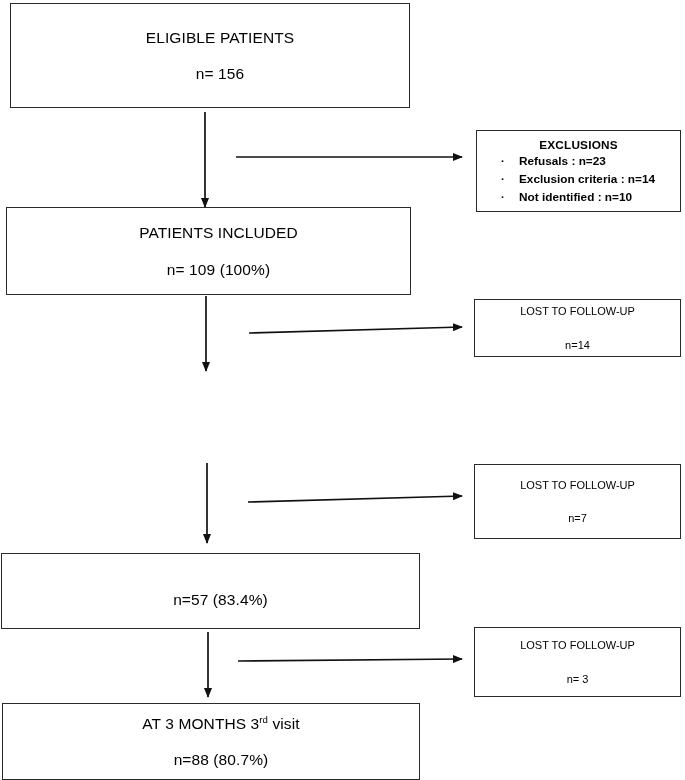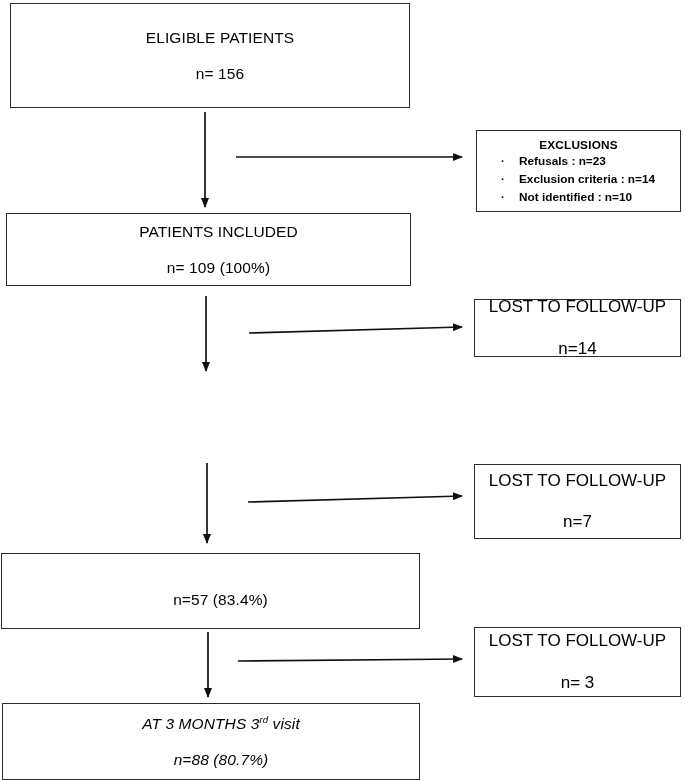--- a/index.html
+++ b/index.html
@@ -36,21 +36,21 @@
     padding-left: 20px;
   }
   .main-box .title {
     text-align: center;
   }
   .main-box .count {
     text-align: center;
     margin-top: 17px;
   }
   .side-box {
-    font-size: 17px;
+    font-size: 11px;
     line-height: 1.3;
   }
   .side-box .title {
     text-align: center;
   }
   .side-box .count {
     text-align: left;
     margin-top: 19px;
   }
   
@@ -136,31 +136,31 @@
     <g>
       <line x1="238" y1="661" x2="462" y2="659" stroke="#111111" stroke-width="1.7" marker-end="url(#ah)"></line>
     </g>
   </svg>
 
   <div class="box main-box" id="box-eligible" style="left:10px; top:3px; width:400px; height:105px;">
     <div class="title">ELIGIBLE PATIENTS</div>
     <div class="count">n= 156</div>
   </div>
 
-  <div class="box main-box" id="box-included" style="left:6px; top:213px; width:405px; height:73px;">
+  <div class="box main-box" id="box-included" style="left:6px; top:207px; width:405px; height:88px;">
     <div class="title">PATIENTS INCLUDED</div>
     <div class="count">n= 109 (100%)</div>
   </div>
 
 
   <div class="box main-box" id="box-month1" style="left:1px; top:553px; width:419px; height:76px;">
     <div class="count">n=57 (83.4%)</div>
   </div>
 
-  <div class="box main-box" id="box-month3" style="left:2px; top:703px; width:418px; height:77px;font-style:italic;">
+  <div class="box main-box" id="box-month3" style="left:2px; top:703px; width:418px; height:77px;">
     <div class="title">
       <span>AT 3 MONTHS 3</span><sup>rd</sup><span> visit</span>
     </div>
     <div class="count">n=88 (80.7%)</div>
   </div>
 
   <div class="box" id="exclusions-box" style="left:476px; top:130px; width:205px; height:82px;">
     <div class="excl-title">EXCLUSIONS</div>
     <ul>
       <li>

